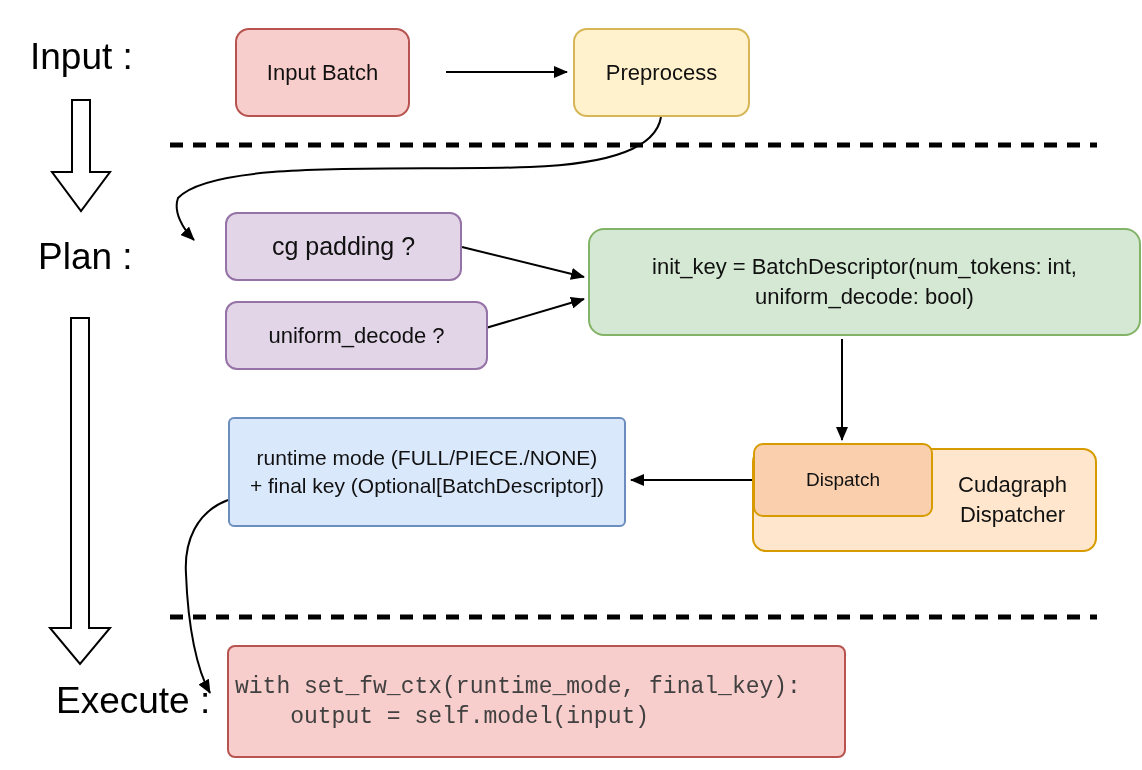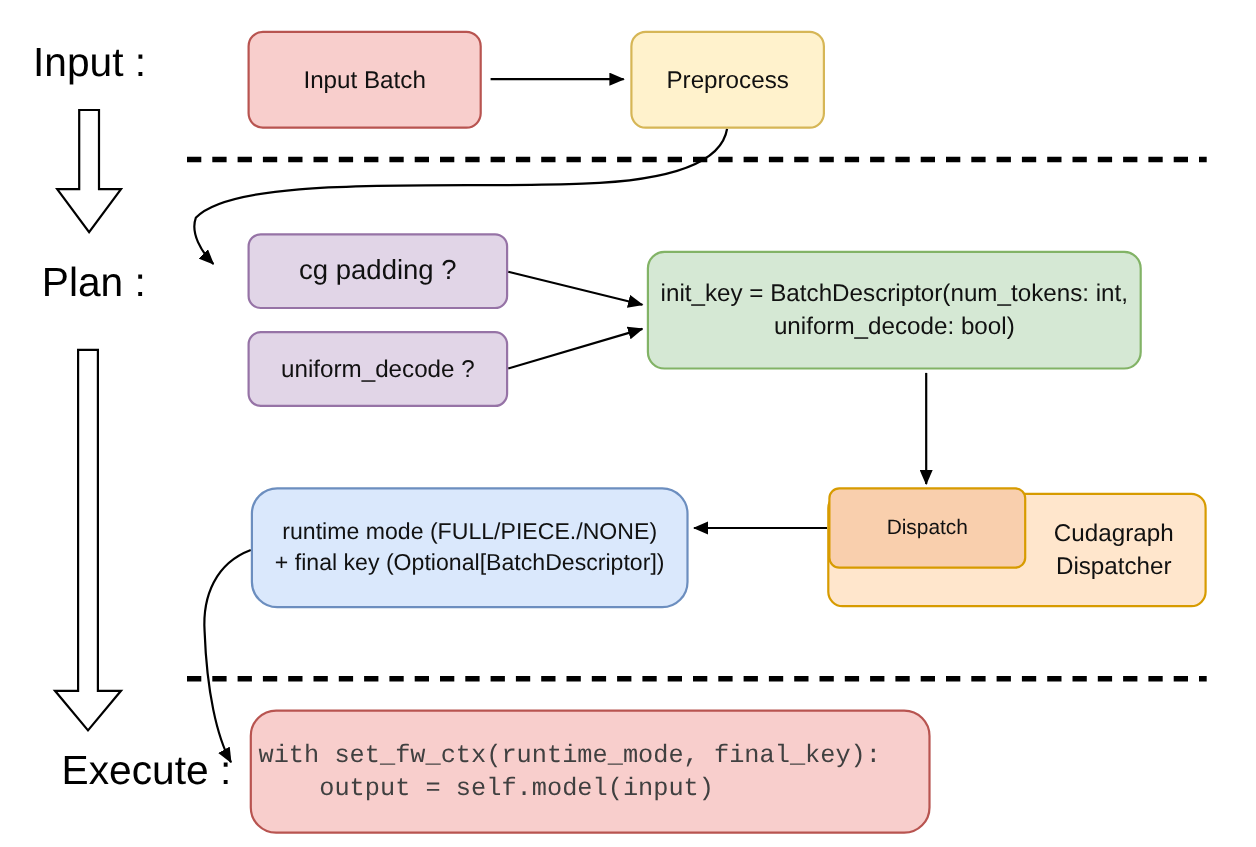--- a/index.html
+++ b/index.html
@@ -7,31 +7,31 @@
     position:relative;width:1142px;height:770px;background:#ffffff;overflow:hidden;
     font-family:"Liberation Sans",sans-serif;color:#111;
   }
   .connectors{position:absolute;left:0;top:0;width:1142px;height:770px;}
   .stage-label{position:absolute;font-weight:normal;font-size:37px;color:#000;white-space:nowrap;}
   .node{
     position:absolute;box-sizing:border-box;border:2px solid;border-radius:14px;
     display:flex;align-items:center;justify-content:center;text-align:center;
   }
   .node .lbl{display:block;}
-  .node-input-batch{left:225px;top:28px;width:213px;height:89px;background:#f8cecc;border-color:#b85450;font-size:22px;}
+  .node-input-batch{left:235px;top:28px;width:175px;height:89px;background:#f8cecc;border-color:#b85450;font-size:22px;}
   .node-preprocess{left:573px;top:28px;width:177px;height:89px;background:#fff2cc;border-color:#d6b656;font-size:22px;text-align:center;}
   .node-cg-padding{left:225px;top:212px;width:237px;height:69px;background:#e1d5e7;border-color:#9673a6;font-size:25px;border-radius:12px;}
-  .node-uniform-decode{left:225px;top:301px;width:237px;height:69px;background:#e1d5e7;border-color:#9673a6;font-size:22px;border-radius:12px;}
-  .node-init-key{left:588px;top:228px;width:450px;height:108px;background:#d5e8d4;border-color:#82b366;font-size:22px;line-height:30px;border-radius:16px;}
+  .node-uniform-decode{left:225px;top:301px;width:263px;height:69px;background:#e1d5e7;border-color:#9673a6;font-size:22px;border-radius:12px;}
+  .node-init-key{left:588px;top:228px;width:553px;height:108px;background:#d5e8d4;border-color:#82b366;font-size:22px;line-height:30px;border-radius:16px;}
   .node-cudagraph{left:752px;top:448px;width:345px;height:104px;background:#ffe6cc;border-color:#d79b00;}
   .cudagraph-label{position:absolute;left:182px;right:6px;top:50%;transform:translateY(-50%);text-align:center;font-size:22px;line-height:30px;}
   .node-dispatch{left:753px;top:443px;width:180px;height:74px;background:#f9cfad;border-color:#d79b00;font-size:19px;border-radius:10px;}
-  .node-runtime{left:228px;top:443px;width:398px;height:110px;background:#dae8fc;border-color:#6c8ebf;font-size:21px;line-height:28px;border-radius:24px;}
+  .node-runtime{left:228px;top:417px;width:398px;height:110px;background:#dae8fc;border-color:#6c8ebf;font-size:21px;line-height:28px;border-radius:6px;}
   .node-code{
-    left:227px;top:645px;width:619px;height:113px;background:#f8cecc;border-color:#b85450;border-radius:24px;
+    left:227px;top:645px;width:619px;height:113px;background:#f8cecc;border-color:#b85450;border-radius:8px;
     justify-content:flex-start;padding-left:6px;
   }
   .code-block{font-family:"Liberation Mono",monospace;font-size:23px;line-height:30px;color:#404040;text-align:left;}
   .code-line{white-space:pre;display:block;}
 </style>
 </head>
 <body>
 
 <div class="canvas">
 

